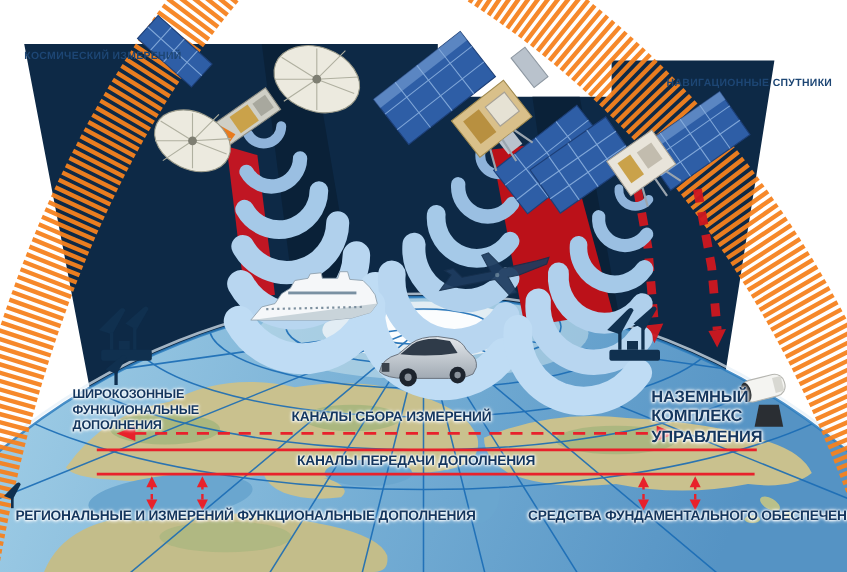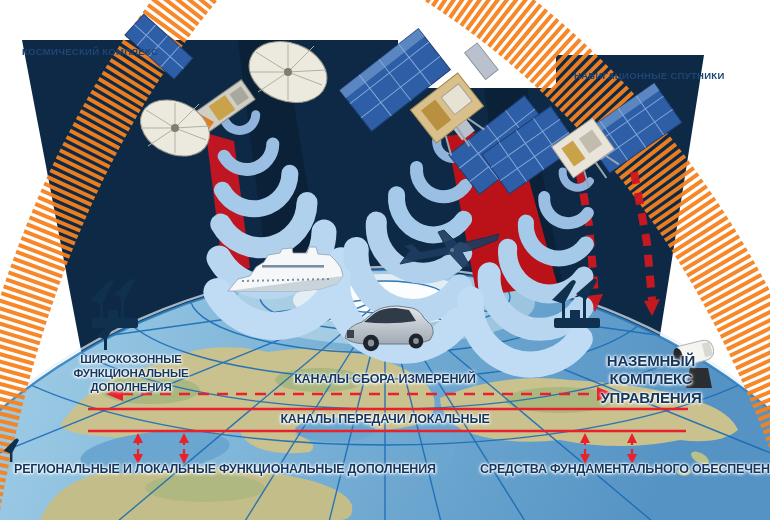--- a/index.html
+++ b/index.html
@@ -4,21 +4,21 @@
 <style>
   html,body{margin:0;padding:0;background:#fff;}
   #stage{position:relative;width:770px;height:520px;background:#fff;overflow:hidden;
          font-family:"Liberation Sans",sans-serif;}
   #scene{position:absolute;left:0;top:0;}
   .lbl{position:absolute;font-weight:bold;color:#14365e;line-height:1.22;
        letter-spacing:-0.2px;
        text-shadow:0 0 2px #fff,0 0 2px #fff,0 0 4px #fff,0 1px 3px rgba(255,255,255,.95);}
   .skylbl{position:absolute;font-weight:bold;color:#1d4674;font-size:9.5px;
           letter-spacing:.3px;white-space:nowrap;text-shadow:none;}
-  .ctr{text-align:center;}
+  .ctr{text-align:left;}
   .nw{white-space:nowrap;}
 </style>
 </head>
 <body>
 
 <div id="stage">
 
 <svg id="scene" width="770" height="520" viewBox="0 0 770 520">
   <defs>
     <linearGradient id="og" x1="0" y1="270" x2="650" y2="520" gradientUnits="userSpaceOnUse">
@@ -267,29 +267,29 @@
           <polygon points="585,464 580,454 590,454"></polygon>
     </g>
     <g>
       <line x1="632" y1="440" x2="632" y2="456" stroke="#e8212b" stroke-width="2.2" stroke-dasharray="5 4"></line>
       <polygon points="632,433 627,443 637,443"></polygon>
           <polygon points="632,464 627,454 637,454"></polygon>
     </g>
   </g>
 </svg>
 
-<div class="skylbl" style="left:22px;top:46px;">КОСМИЧЕСКИЙ КОМПЛЕКС</div>
-
-<div class="skylbl" style="left:574px;top:70px;text-align:right;">НАВИГАЦИОННЫЕ СПУТНИКИ</div>
+<div class="skylbl" style="left:22px;top:46px;">КОСМИЧЕСКИЙ ИЗМЕРЕНИЙ</div>
+
+<div class="skylbl" style="left:606px;top:70px;text-align:right;">НАВИГАЦИОННЫЕ СПУТНИКИ</div>
 
 <div class="lbl ctr" style="left:66px;top:352px;width:130px;font-size:11.5px;">ШИРОКОЗОННЫЕ ФУНКЦИОНАЛЬНЫЕ ДОПОЛНЕНИЯ</div>
 
 <div class="lbl ctr nw" style="left:265px;top:372px;width:240px;font-size:12.5px;">КАНАЛЫ СБОРА ИЗМЕРЕНИЙ</div>
 
 <div class="lbl ctr" style="left:592px;top:352px;width:118px;font-size:15px;">НАЗЕМНЫЙ КОМПЛЕКС УПРАВЛЕНИЯ</div>
 
-<div class="lbl ctr nw" style="left:270px;top:412px;width:230px;font-size:12.5px;">КАНАЛЫ ПЕРЕДАЧИ ЛОКАЛЬНЫЕ</div>
-
-<div class="lbl nw" style="left:14px;top:462px;font-size:12.5px;">РЕГИОНАЛЬНЫЕ И ЛОКАЛЬНЫЕ ФУНКЦИОНАЛЬНЫЕ ДОПОЛНЕНИЯ</div>
+<div class="lbl ctr nw" style="left:270px;top:412px;width:230px;font-size:12.5px;">КАНАЛЫ ПЕРЕДАЧИ ДОПОЛНЕНИЯ</div>
+
+<div class="lbl nw" style="left:14px;top:462px;font-size:12.5px;">РЕГИОНАЛЬНЫЕ И ИЗМЕРЕНИЙ ФУНКЦИОНАЛЬНЫЕ ДОПОЛНЕНИЯ</div>
 
 <div class="lbl nw" style="left:480px;top:462px;font-size:12.5px;">СРЕДСТВА ФУНДАМЕНТАЛЬНОГО ОБЕСПЕЧЕНИЯ</div>
 
 </div>
 
 </body></html>

